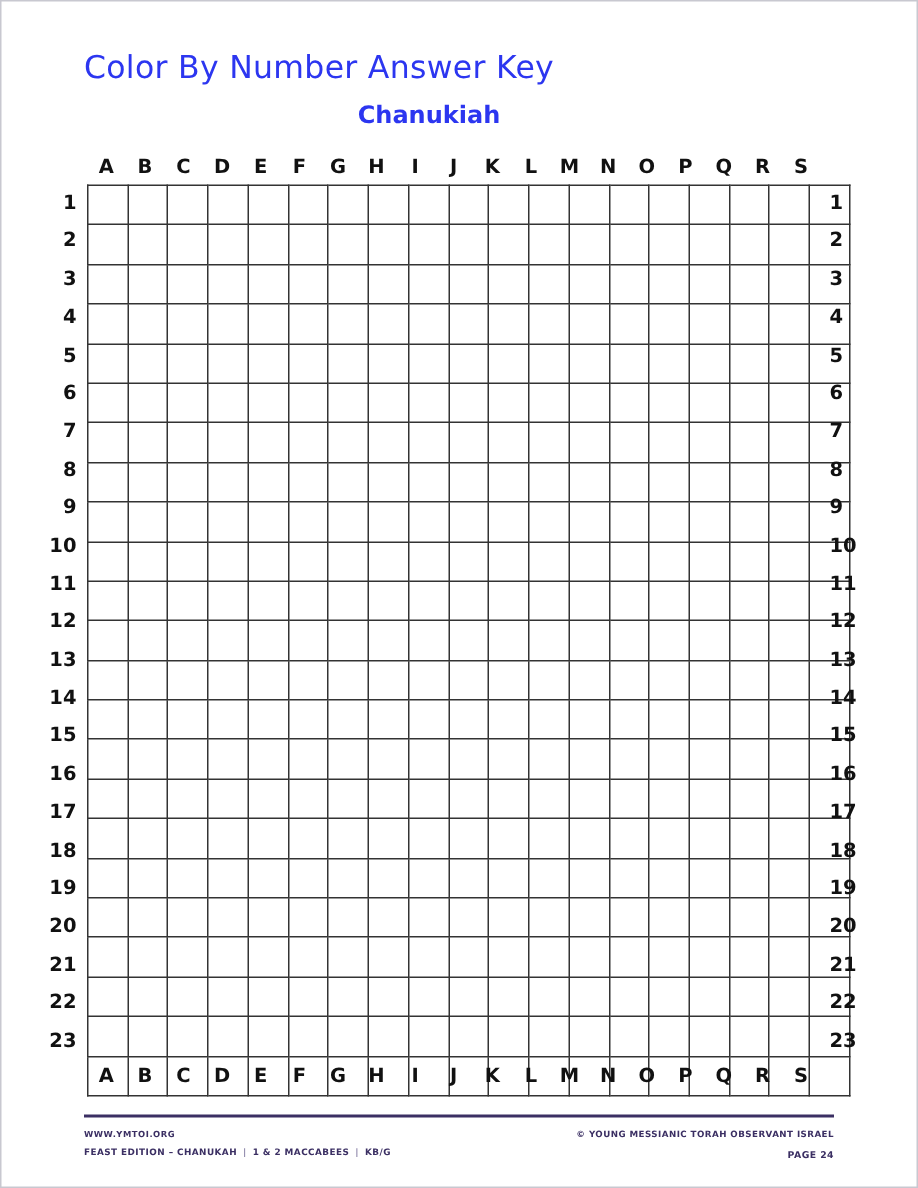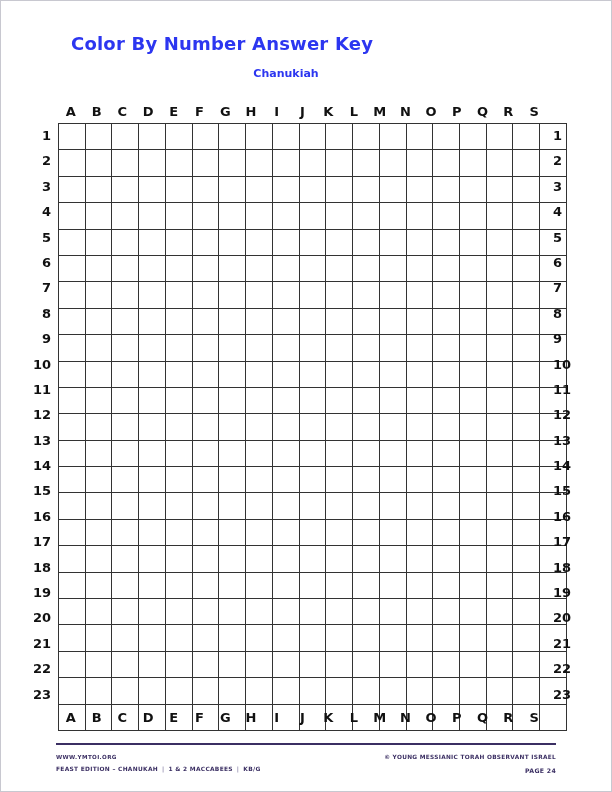--- a/index.html
+++ b/index.html
@@ -13,34 +13,34 @@
   }
   .page{
     position:absolute;inset:0;
     border:1px solid #c8c8d0;
     box-sizing:border-box;
   }
 
   
   #title-main{
     position:absolute;
-    left:70px; top:32px;
+    left:55px; top:32px;
     font-family:"DejaVu Sans", sans-serif;
-    font-size:18px;
-    font-weight:700;
+    font-size:21px;
+    font-weight:400;
     letter-spacing:0.2px;
     color:#2C36F0;
     white-space:nowrap;
   }
   #title-sub{
     position:absolute;
     left:0; right:0; top:66px;
     text-align:center;
     font-family:"DejaVu Sans", sans-serif;
-    font-size:11px;
+    font-size:16px;
     font-weight:700;
     color:#2C36F0;
     padding-right:40px;
   }
 
   
   #grid-area{
     position:absolute;
     left:57px; top:122px;
     width:489px; height:584px;

